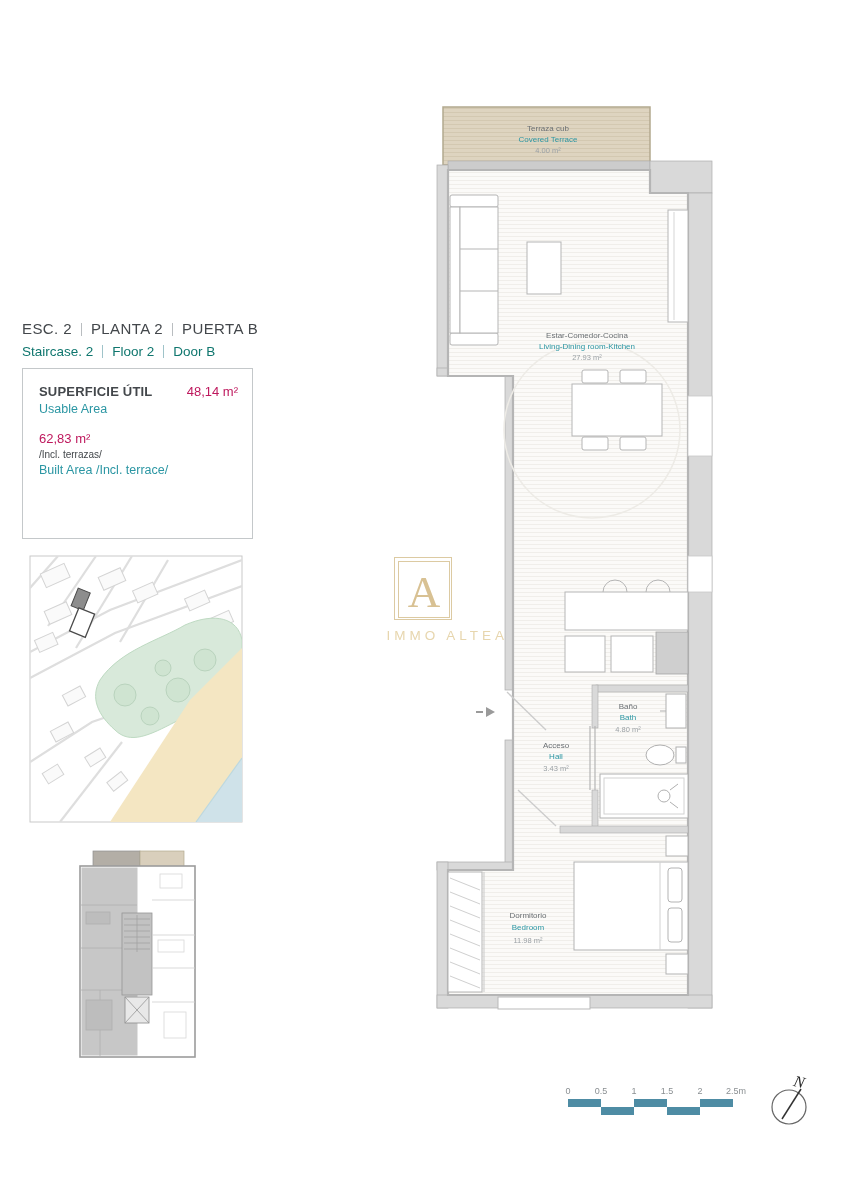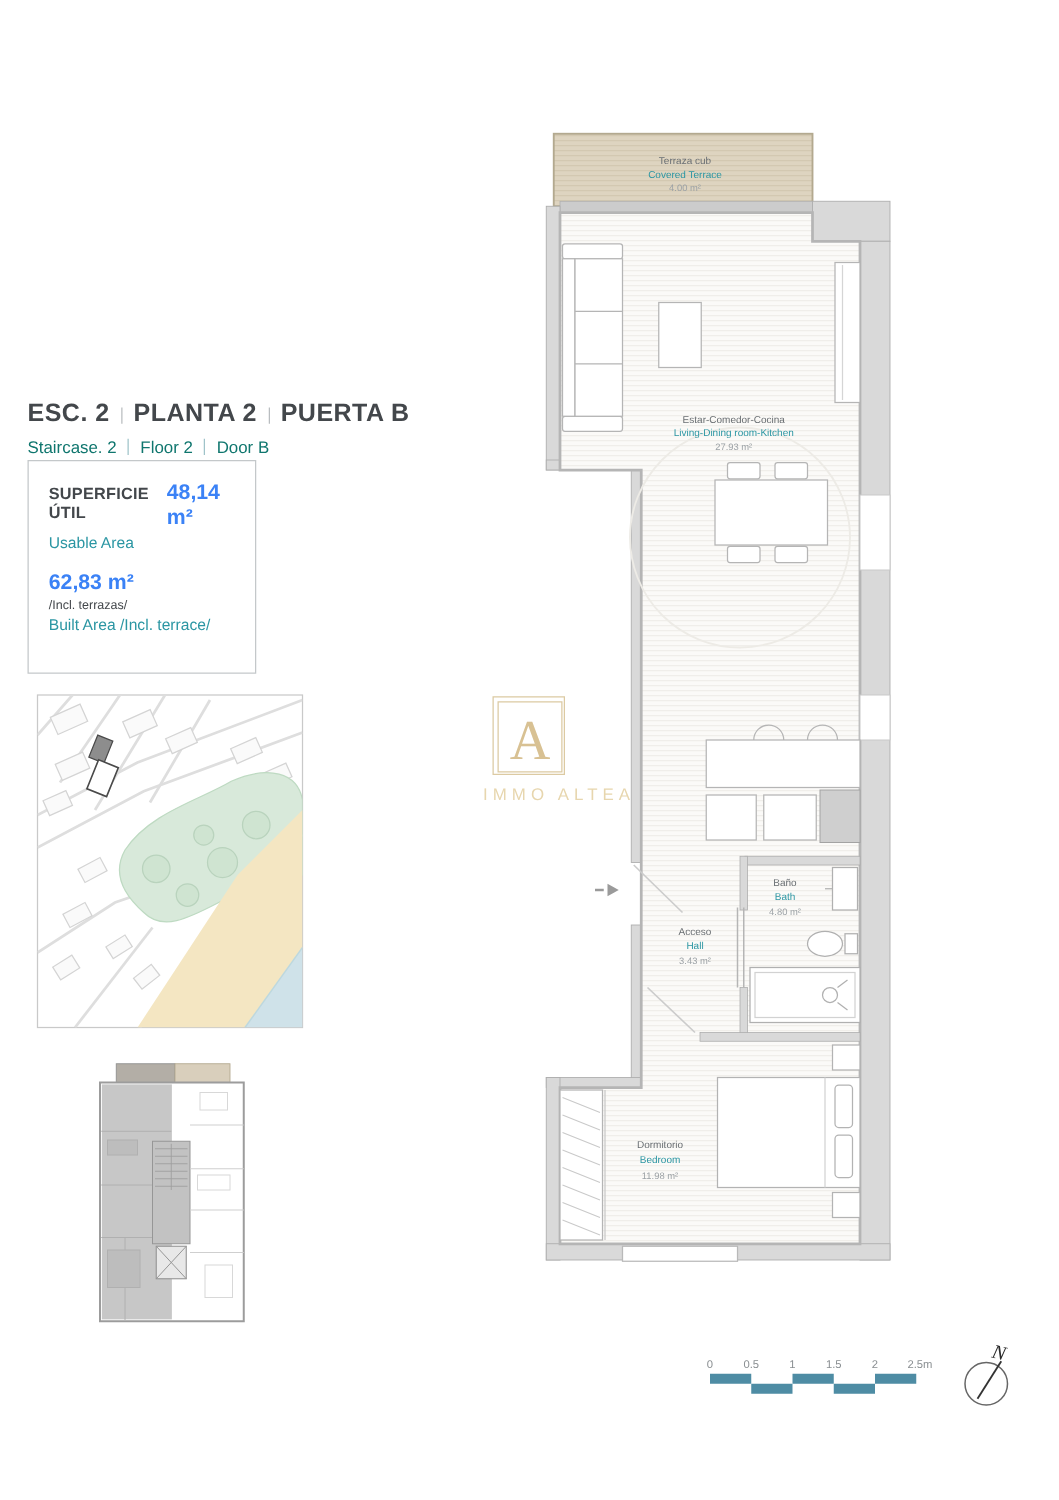--- a/index.html
+++ b/index.html
@@ -1,32 +1,32 @@
 <!DOCTYPE html>
 <html><head>
 <meta charset="utf-8">
 <style>
   html,body{margin:0;padding:0;background:#ffffff;}
   .page{position:relative;width:847px;height:1200px;background:#ffffff;overflow:hidden;
         font-family:"Liberation Sans",sans-serif;}
 
   
   .hdr{position:absolute;left:22px;top:320px;white-space:nowrap;}
-  .hdr-es{font-size:20px;font-weight:bold;color:#43474b;letter-spacing:.4px;}
+  .hdr-es{font-size:15px;font-weight:normal;color:#43474b;letter-spacing:.4px;}
   .hdr-en{font-size:13.5px;color:#0f766e;margin-top:7px;}
   .sep{display:inline-block;width:1px;height:13px;background:#b9bdc0;margin:0 9px;vertical-align:-2px;}
   .sep.teal{background:#9fc3c9;}
 
   
-  .abox{position:absolute;left:22px;top:368px;width:183px;height:171px;border:1px solid #c4c8ca;
+  .abox{position:absolute;left:22px;top:368px;width:231px;height:171px;border:1px solid #c4c8ca;
         box-sizing:border-box;padding:15px 14px 0 16px;background:#fff;}
   .arow{margin-bottom:15px;}
   .arow-top{display:flex;justify-content:space-between;align-items:baseline;}
   .aes{font-size:13px;font-weight:bold;color:#43474b;letter-spacing:.2px;}
-  .aval{font-size:17px;font-weight:bold;color:#3b82f6;}
+  .aval{font-size:13px;font-weight:normal;color:#be185d;}
   .aes2{font-size:10px;color:#43474b;margin-top:3px;}
   .aen{font-size:12.5px;color:#2b96a3;margin-top:3px;}
 
   
   .logo-box{position:absolute;left:394px;top:557px;width:58px;height:63px;border:1px solid #dccaa2;
             padding:3px;box-sizing:border-box;background:#fff;}
   .logo-inner{width:100%;height:100%;border:1px solid #dccaa2;display:flex;align-items:center;justify-content:center;}
   .logo-a{font-family:"Liberation Serif",serif;font-size:45px;color:#d8c193;line-height:1;margin-top:6px;}
   .logo-name{position:absolute;left:340px;top:628px;width:168px;text-align:right;
              font-size:13.5px;letter-spacing:4px;color:#e7d6ae;}

